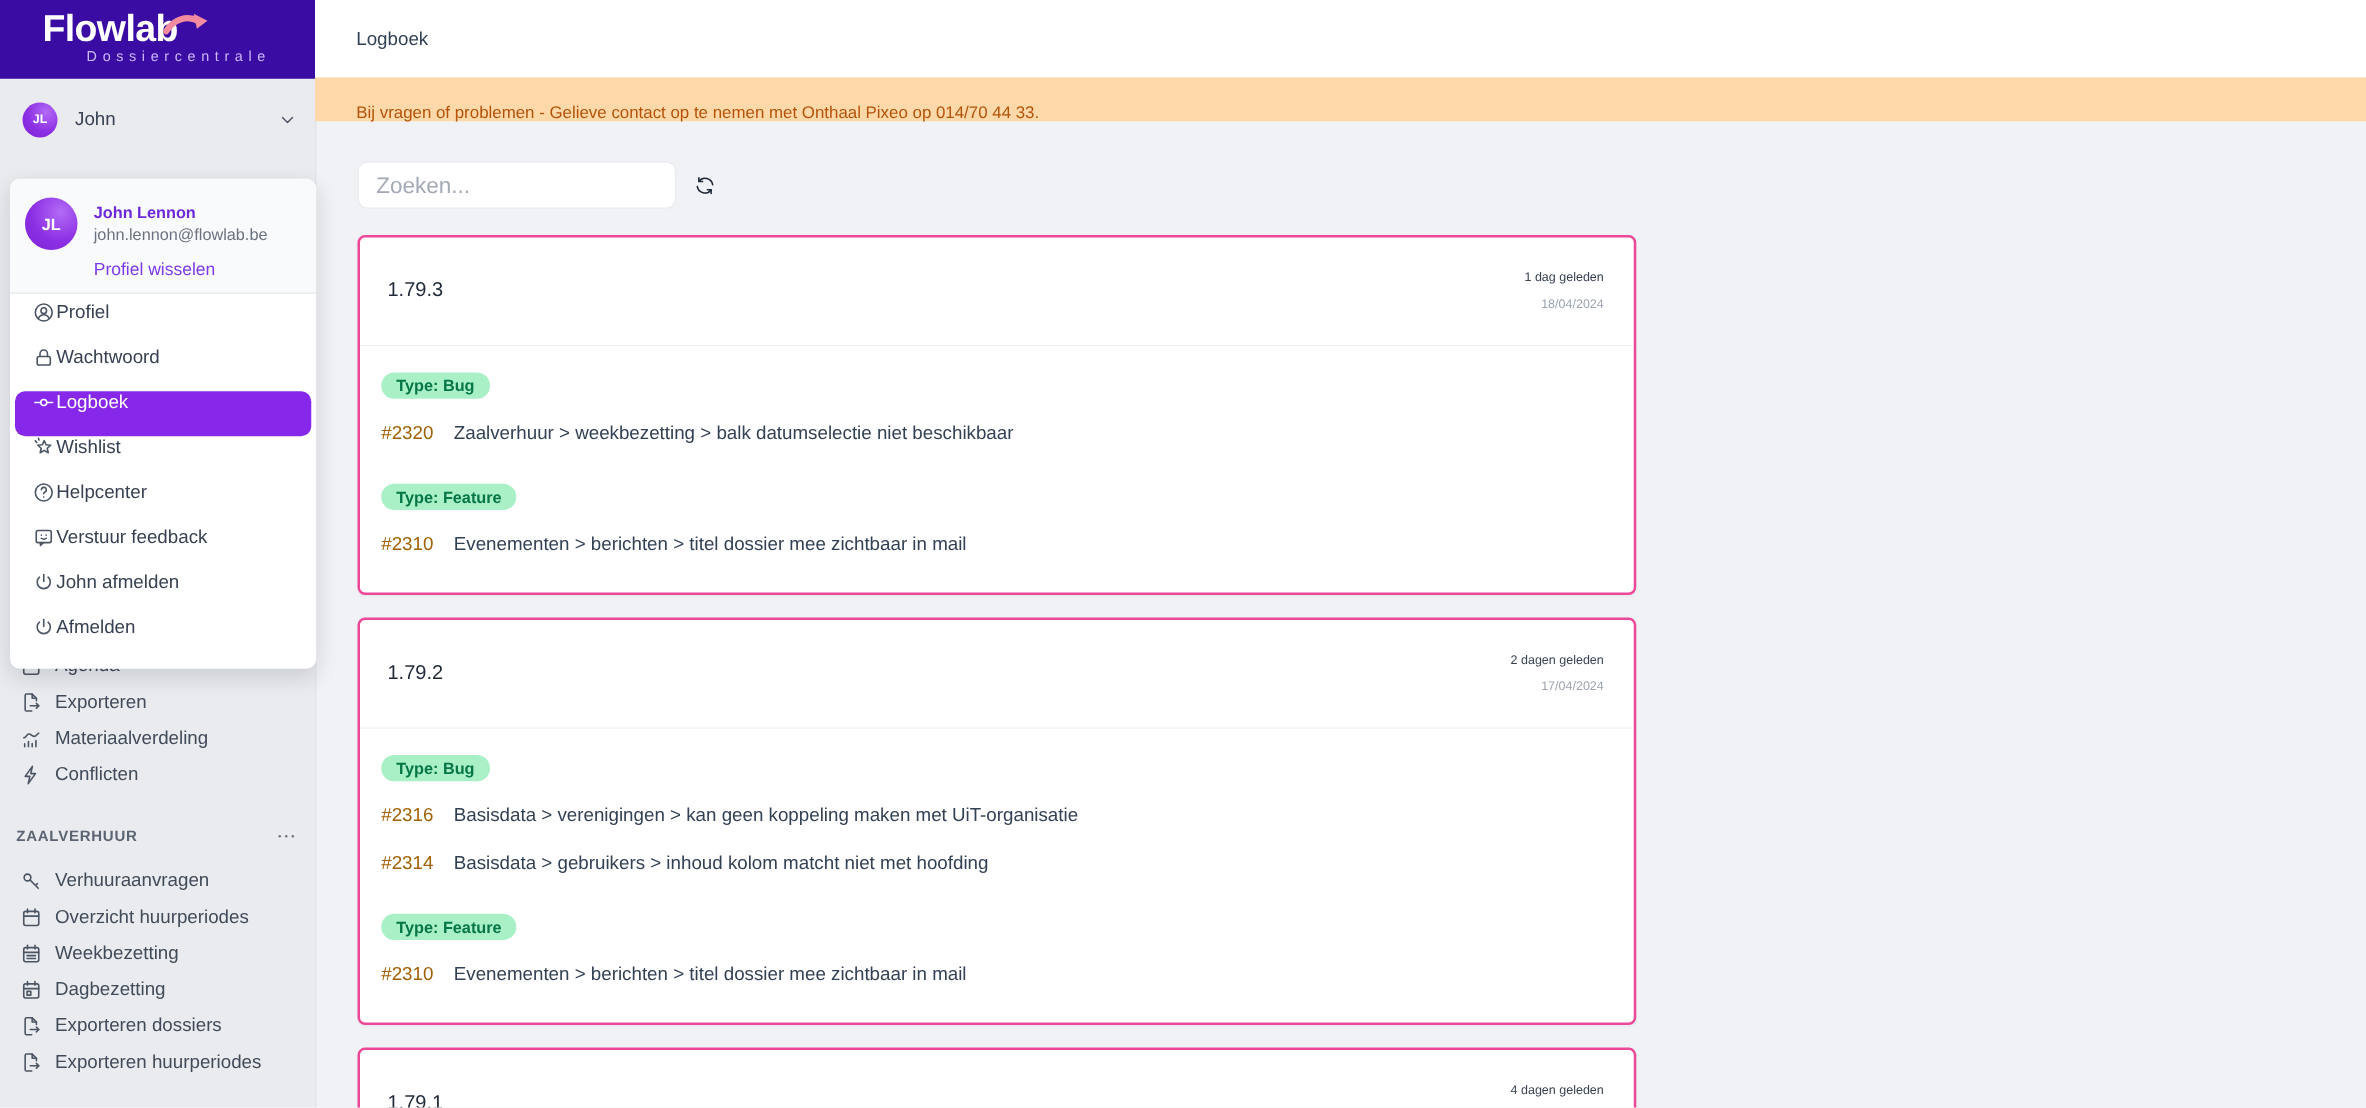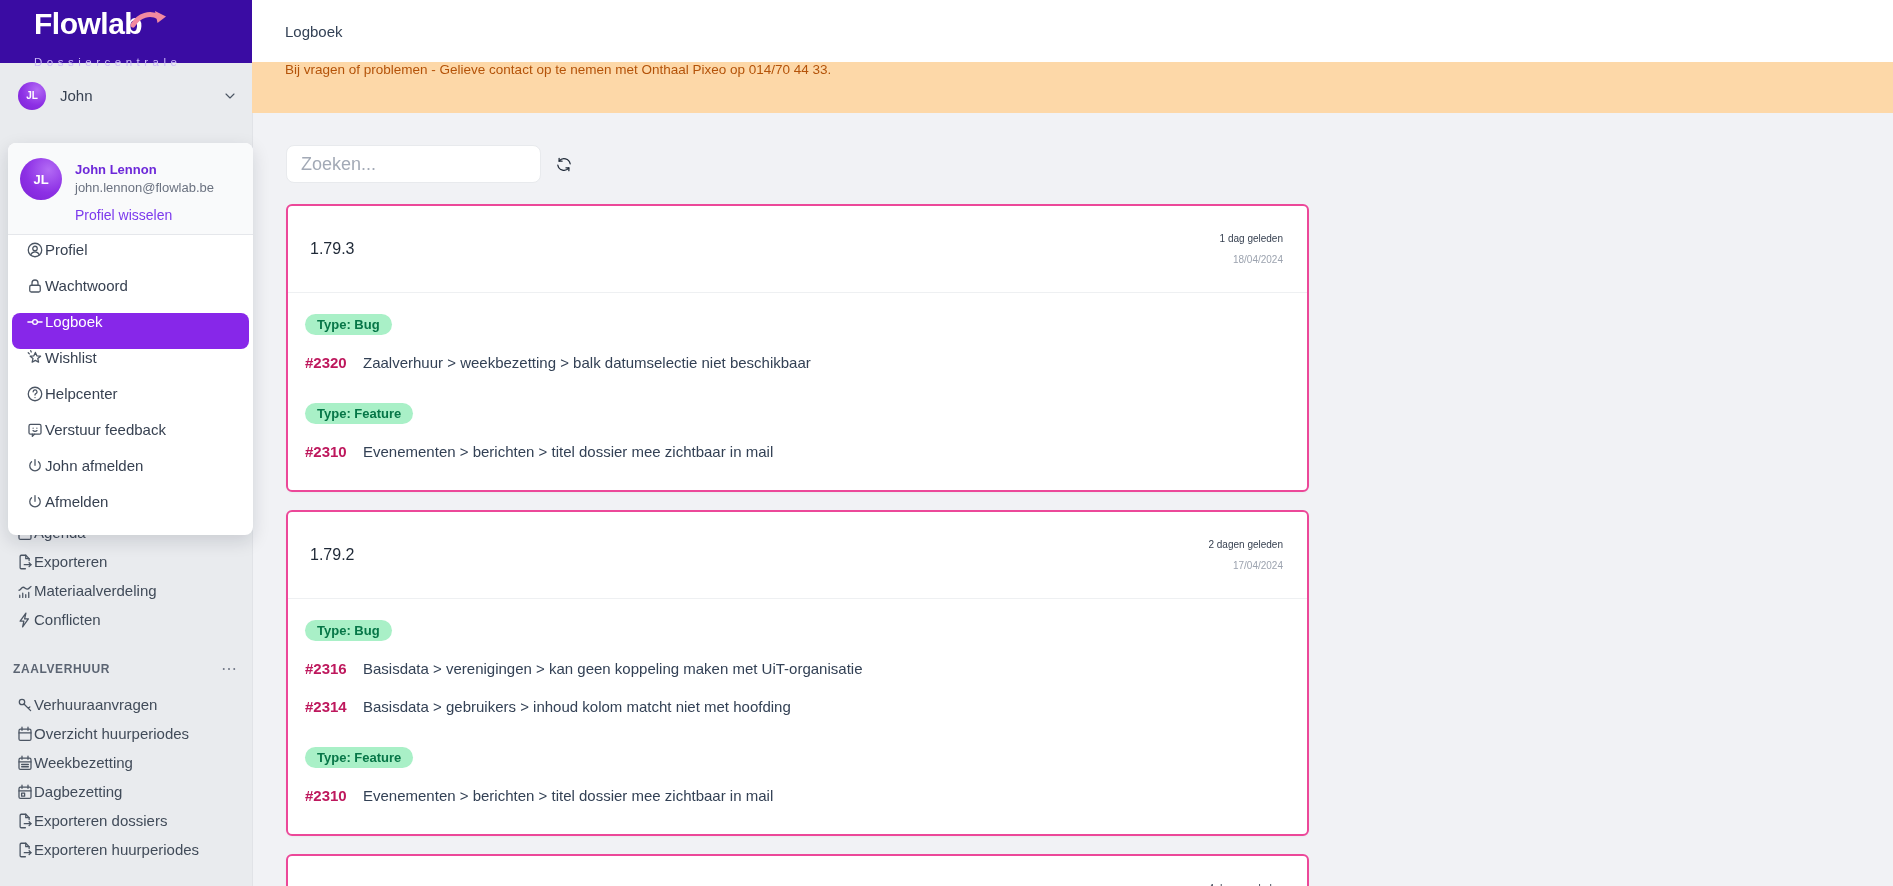--- a/index.html
+++ b/index.html
@@ -10,29 +10,29 @@
   }
   .ic{width:18px;height:18px;flex:0 0 18px;}
   svg.icframe{fill:none;stroke:currentColor;stroke-width:1.7;stroke-linecap:round;stroke-linejoin:round;}
 
   
   .sidebar{position:absolute;left:0;top:0;width:252px;height:886px;background:#e9ebee;border-right:1px solid #e1e3e7;}
   .logo-block{height:63px;background:#3a0ca3;padding:9px 0 0 34px;box-sizing:border-box;}
   .logo-wrap{position:relative;width:fit-content;}
   .logo-text{color:#ffffff;font-size:30px;font-weight:700;letter-spacing:-.5px;line-height:30px;}
   .logo-arrow{position:absolute;right:-26px;top:-1px;}
-  .tagline{color:#cbb8f7;font-size:11.5px;font-weight:500;letter-spacing:4.5px;margin-top:17px;}
+  .tagline{color:#cbb8f7;font-size:11.5px;font-weight:500;letter-spacing:4.5px;margin-top:1px;text-align:center;}
   .user-row{position:absolute;top:63px;left:0;right:0;height:65px;display:flex;align-items:center;gap:14px;padding:0 14px 0 18px;cursor:pointer;}
   .avatar{border-radius:50%;background:radial-gradient(circle at 68% 28%, #b36bf5 0%, #8d30e5 55%, #7c22d4 100%);color:#fff;display:flex;align-items:center;justify-content:center;font-weight:700;}
   .avatar.sm{width:28px;height:28px;font-size:10px;}
   .avatar.lg{width:42px;height:42px;font-size:13px;flex:0 0 42px;}
   .user-name{font-size:15px;color:#374151;}
   .user-chevron{margin-left:auto;color:#4b5563;width:16px;height:16px;}
   .nav{position:absolute;left:0;top:518px;width:252px;}
-  .nav-item{height:29px;display:flex;align-items:center;padding-left:16px;color:#414b59;font-size:15px;cursor:pointer;}
+  .nav-item{height:29px;display:flex;align-items:center;gap:10px;padding-left:16px;color:#414b59;font-size:15px;cursor:pointer;}
   .nav-item .ic{color:#4b5563;}
   .section-head{margin-top:21px;height:28px;display:flex;align-items:center;padding:0 14px 0 13px;}
   .section-title{font-size:12px;font-weight:600;letter-spacing:.6px;color:#5b6472;}
   .section-dots{margin-left:auto;color:#6b7280;width:18px;height:18px;cursor:pointer;}
   .nav-group2{margin-top:7px;}
 
   
   .dropdown{position:absolute;left:8px;top:143px;width:245px;height:392px;background:#fff;border-radius:8px;
     box-shadow:0 6px 18px rgba(15,23,42,.14);z-index:20;box-sizing:border-box;overflow:hidden;}
   .dd-header{background:#f9fafb;height:92px;box-sizing:border-box;padding:15px 12px 0 12px;border-bottom:1px solid #e5e7eb;}
@@ -43,39 +43,39 @@
   .dd-menu{padding:6px 4px;}
   .dd-item{height:36px;display:flex;gap:1px;padding-left:14px;border-radius:8px;font-size:15px;color:#374151;cursor:pointer;}
   .dd-item .ic{color:#4b5563;}
   .dd-item.active{background:#8727e9;color:#ffffff;}
   .dd-item.active .ic{color:#ffffff;}
 
   
   .main{position:absolute;left:252px;top:0;width:1641px;height:886px;}
   .topbar{height:62px;background:#ffffff;display:flex;align-items:center;padding-left:33px;box-sizing:border-box;}
   .page-title{font-size:15px;font-weight:500;color:#334155;}
-  .notice{height:51px;background:#fdd8a8;display:flex;align-items:flex-start;padding-left:33px;font-size:13.5px;color:#b45309;}
+  .notice{height:35px;background:#fdd8a8;display:flex;align-items:flex-end;padding-left:33px;font-size:13.5px;color:#b45309;}
   .content{padding:32px 0 0 34px;}
   .search-row{display:flex;align-items:center;gap:12px;margin-bottom:21px;}
   .search-input{width:255px;height:38px;box-sizing:border-box;border:1px solid #e8eaed;border-radius:8px;background:#fff;
     padding:0 14px;font-size:18px;color:#374151;font-family:"Liberation Sans",sans-serif;outline:none;}
   .search-input::placeholder{color:#a3aab6;}
   .refresh-btn{background:none;border:none;padding:2px;color:#1f2937;cursor:pointer;display:flex;}
   .refresh-btn .ic{width:19px;height:19px;}
 
   .card{width:1023px;background:#ffffff;border:2px solid #ec4899;border-radius:6px;box-sizing:border-box;margin-bottom:18px;box-shadow:0 1px 2px rgba(0,0,0,.03);}
   .card-header{height:86px;display:flex;justify-content:space-between;align-items:center;padding:0 24px 0 22px;border-bottom:1px solid #eef0f2;}
   .version{font-size:16px;font-weight:500;color:#1f2937;}
   .meta{text-align:right;font-size:10px;}
   .meta .rel{color:#374151;line-height:20px;}
   .meta .date{color:#9ca3af;line-height:20px;margin-top:1px;}
   .card-body{padding:21px 17px 28px;}
   .badge{display:inline-block;background:#a9f0c7;color:#067647;font-size:13px;font-weight:700;padding:4px 12px;border-radius:999px;line-height:13px;}
   .issue{display:flex;gap:12px;margin-top:18px;font-size:15px;line-height:20px;}
-  .issue .iid{color:#be185d;font-weight:700;min-width:46px;cursor:pointer;}
+  .issue .iid{color:#a16207;font-weight:400;min-width:46px;cursor:pointer;}
   .issue .itxt{color:#334155;}
   .group + .group{margin-top:30px;}
   .card.cut{height:200px;overflow:hidden;margin-bottom:0;}
 </style>
 </head>
 <body>
 
 <svg width="0" height="0" style="position:absolute" aria-hidden="true">
   <defs>
     <symbol id="i-chevron-down" viewBox="0 0 24 24">

